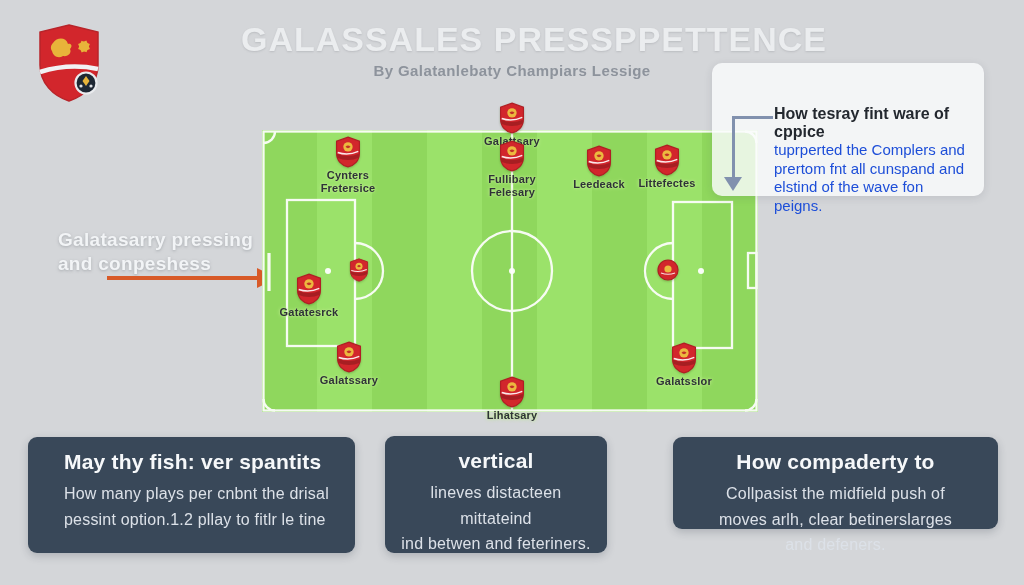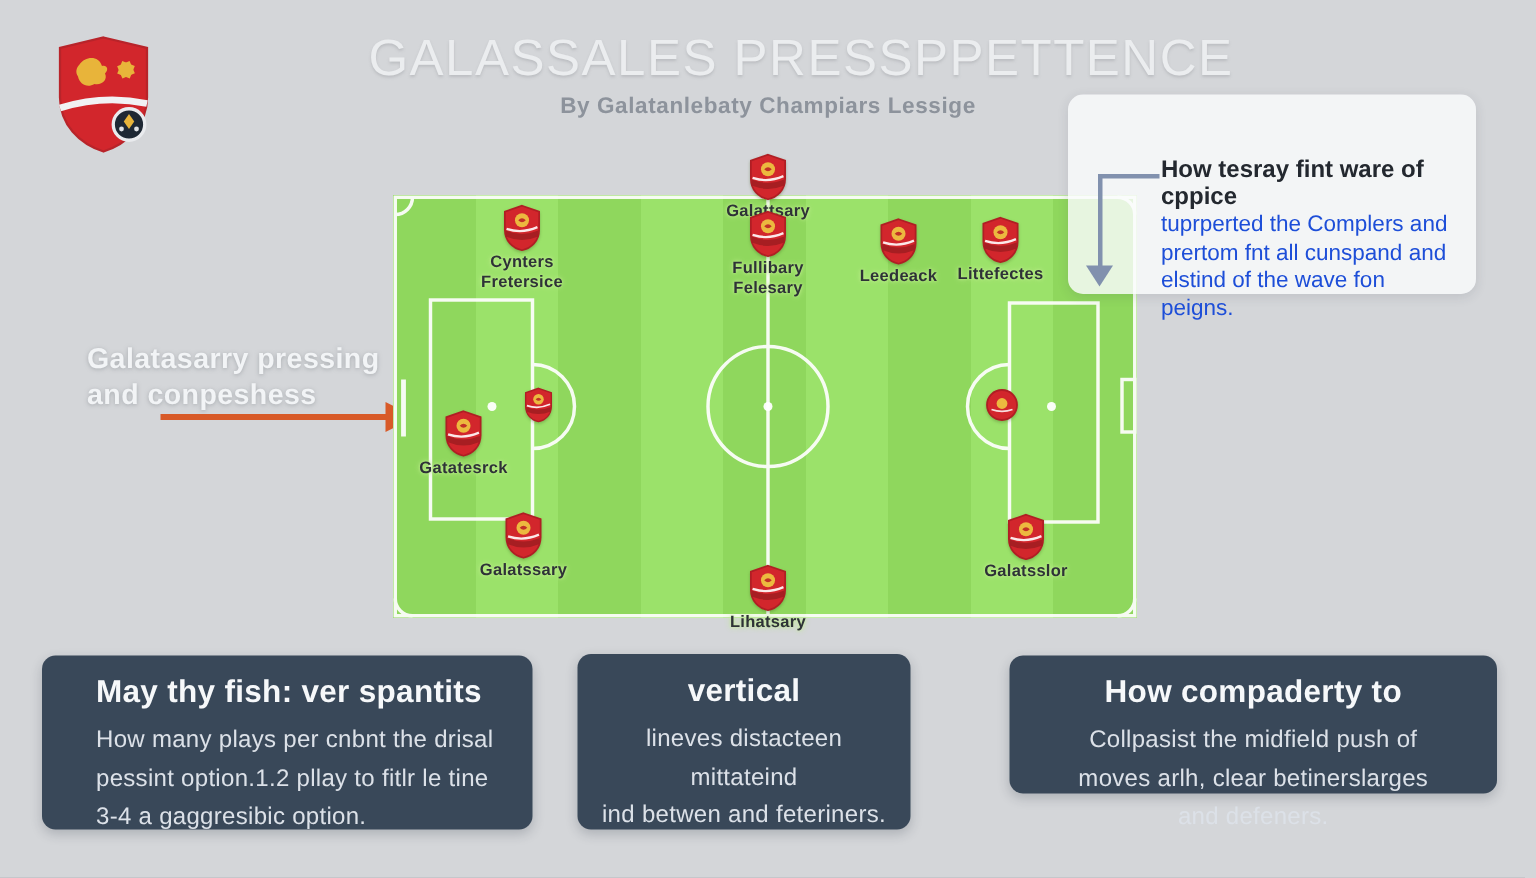--- a/index.html
+++ b/index.html
@@ -11,21 +11,21 @@
   .stage{
     position:relative;width:1024px;height:585px;overflow:hidden;
     background:var(--page_bg);
     font-family:"Liberation Sans","DejaVu Sans",sans-serif;
   }
   .stage *{box-sizing:border-box;}
 
   
   .title{
     position:absolute;left:0;right:0;top:20px;text-align:center;
-    font-size:34px;font-weight:400;letter-spacing:1px;color:#ebedef;
+    font-size:34px;font-weight:700;letter-spacing:1px;color:#ebedef;
     text-shadow:0 1px 2px rgba(150,153,158,.4);
     padding-left:44px;
   }
   .subtitle{
     position:absolute;left:0;right:0;top:62px;text-align:center;
     font-size:15px;font-weight:600;color:#8d939c;letter-spacing:.4px;
   }
 
   
   .logo{position:absolute;left:34px;top:22px;width:70px;height:82px;}
@@ -268,21 +268,20 @@
   <div class="connector">
     <span class="h"></span>
     <span class="v"></span>
     <span class="head"></span>
   </div>
 
   <div class="panel panel1">
     <div class="p-title">May thy fish: ver spantits</div>
     <div class="p-line">How many plays per cnbnt the drisal</div>
     <div class="p-line">pessint option.1.2 pllay to fitlr le tine</div>
-    <div class="p-line">3-4 a gaggresibic option.</div>
   </div>
   <div class="panel panel2">
     <div class="p-title">vertical</div>
     <div class="p-line">lineves distacteen mittateind</div>
     <div class="p-line">ind betwen and feteriners.</div>
   </div>
   <div class="panel panel3">
     <div class="p-title">How compaderty to</div>
     <div class="p-line">Collpasist the midfield push of</div>
     <div class="p-line">moves arlh, clear betinerslarges</div>

